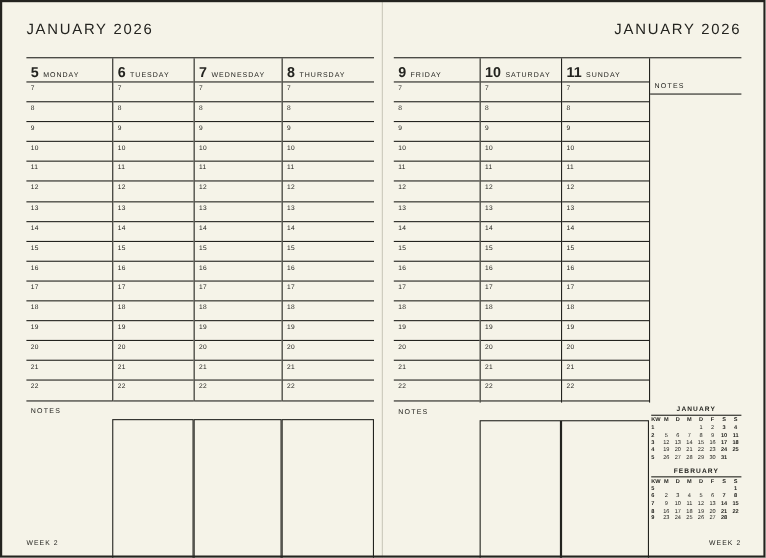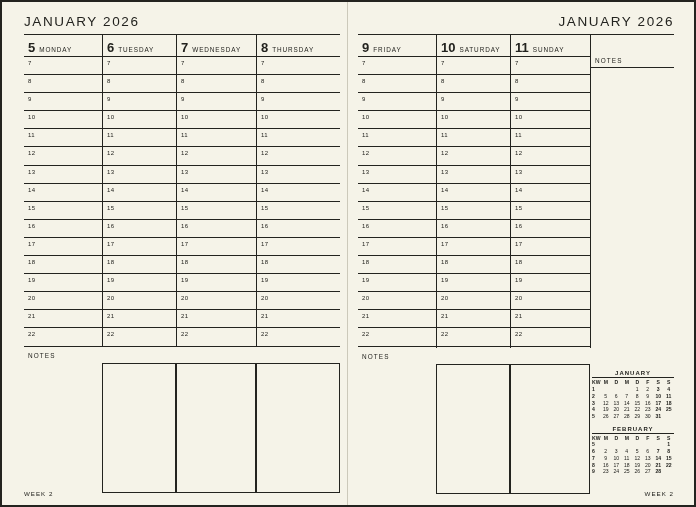--- a/index.html
+++ b/index.html
@@ -26,23 +26,23 @@
   .page.right{ padding-left:10px; padding-right:22px;}
   .gutter{
     position:absolute;left:347px;top:0;width:2px;height:507px;
     background:linear-gradient(to right,#d8d5c6,#bfbcae,#d8d5c6);
   }
   .spread-border{
     position:absolute;inset:0;border:2px solid #23231f;pointer-events:none;
   }
 
   .hdr{
-    display:flex;
+    display:flex;align-items:flex-end;
     border-bottom:1.5px solid #23231f;
-    padding-bottom:0;
+    padding-bottom:18px;
     margin-bottom:0;
     height:20px;
   }
   .hdr.right{justify-content:flex-end;}
   .month{
     font-size:13.5px;letter-spacing:1.6px;color:#23231f;
     font-weight:400;
   }
 
   .daysrow{display:flex;}

